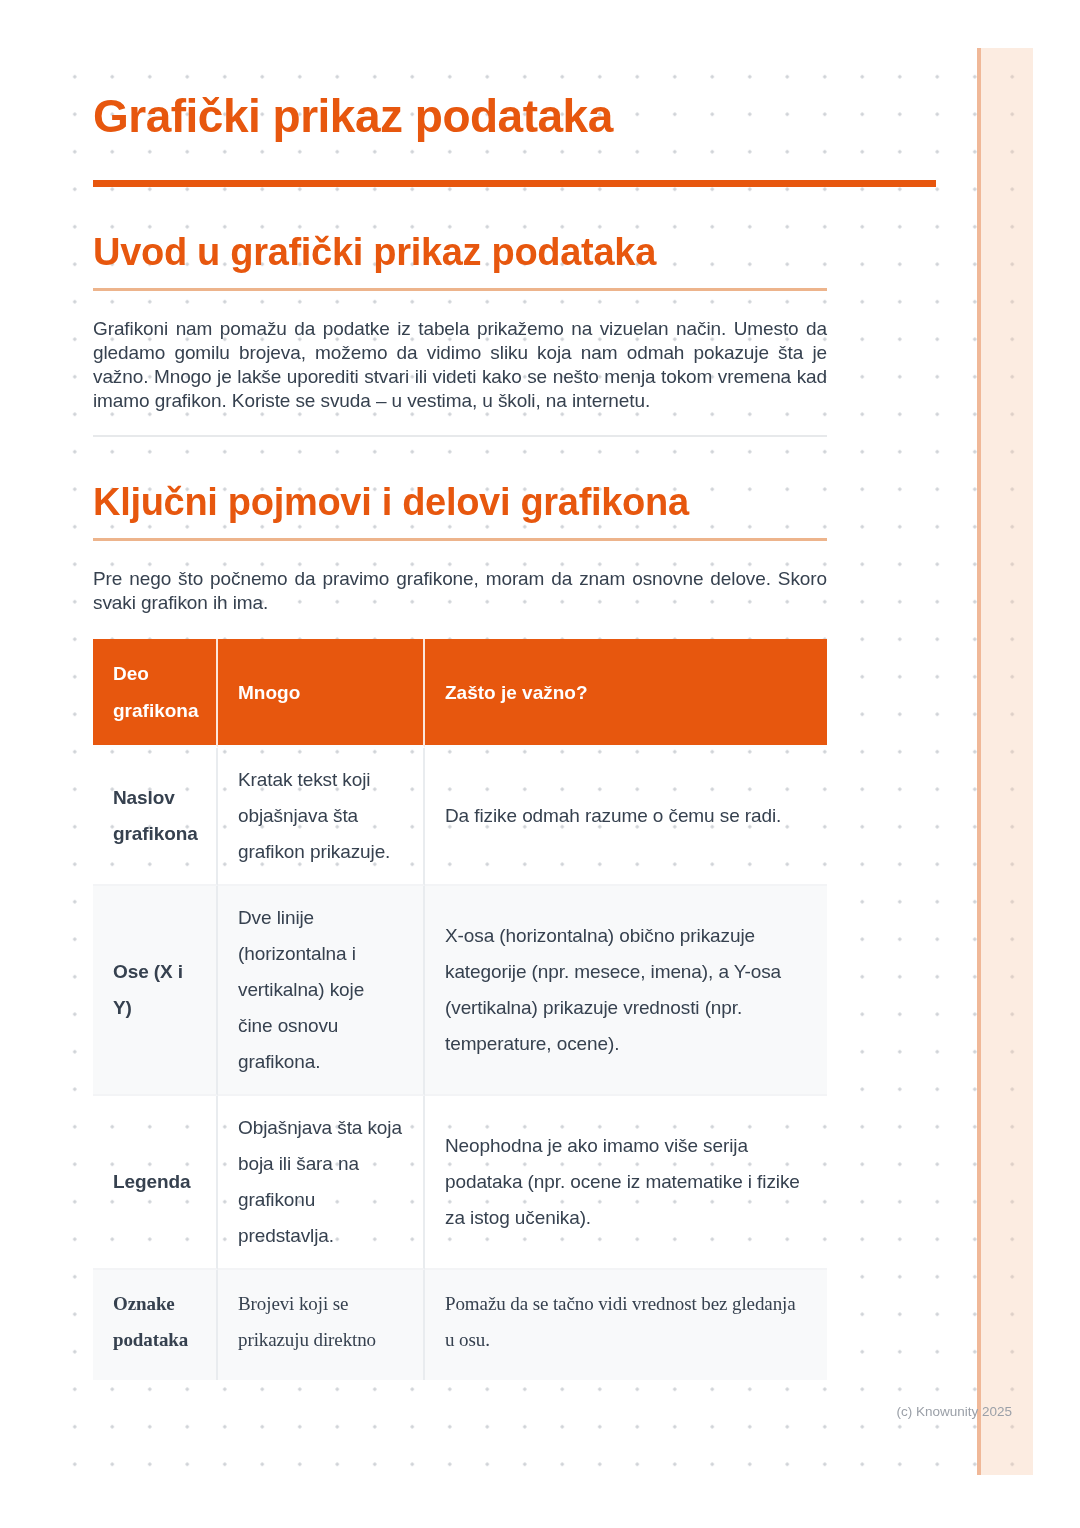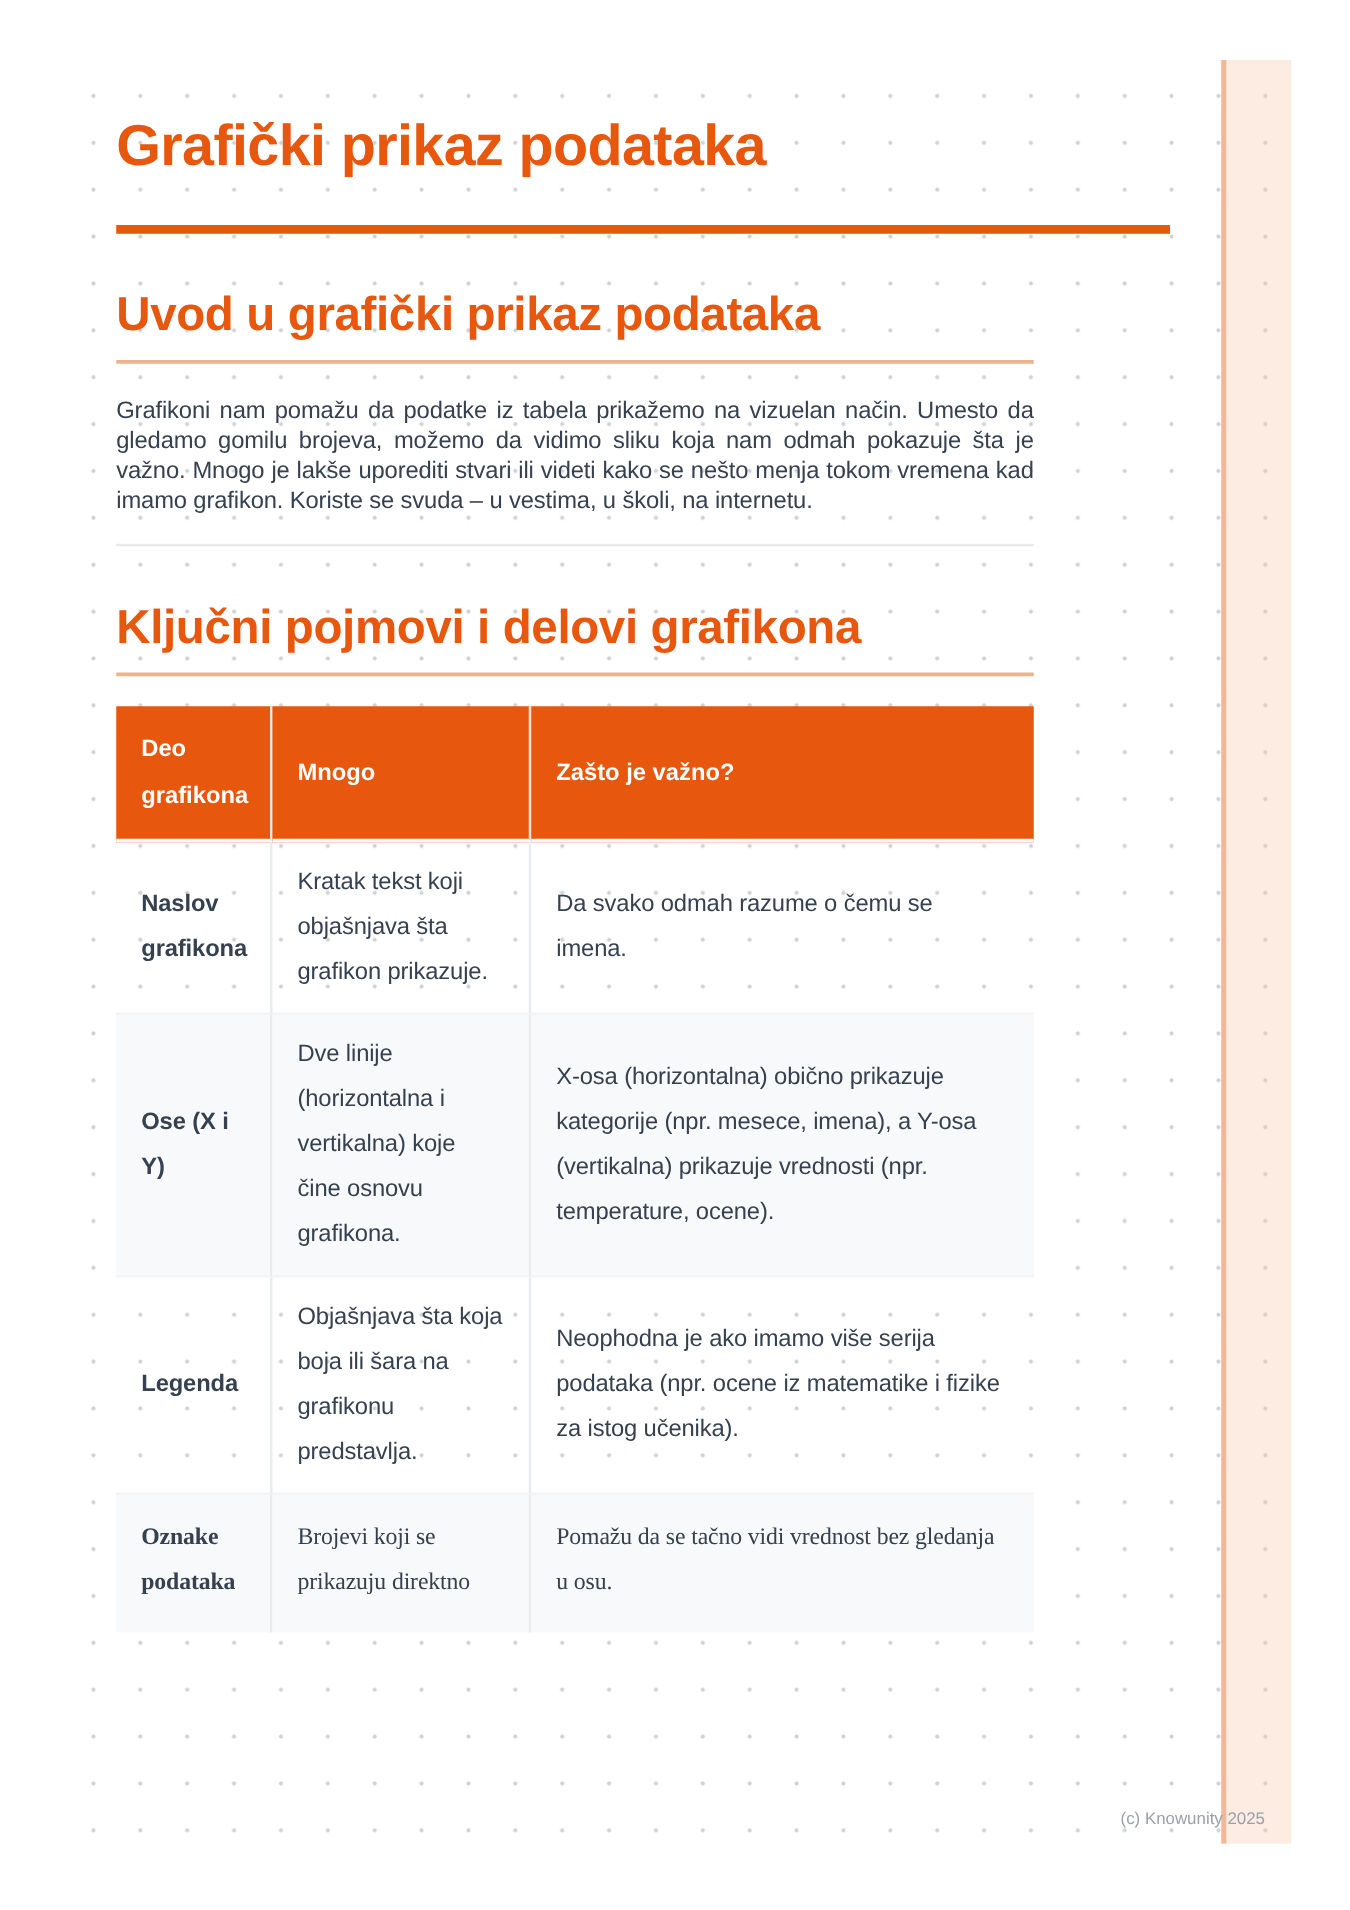--- a/index.html
+++ b/index.html
@@ -115,21 +115,21 @@
   }
   table.parts-table td:last-child { border-right: none; }
   table.parts-table tr:nth-child(even) td { background: #F8F9FA; }
   table.parts-table tr:last-child td { border-bottom: none; height: 110px; vertical-align: top; padding-top: 16px; font-family: Liberation Serif, serif; }
   td.part-name, .part-name {
     font-weight: bold;
     color: #243049;
   }
   .copyright {
     position: absolute;
-    top: 1447px;
+    top: 1404px;
     right: 68px;
     font-size: 13.5px;
     color: #9BA0A8;
     z-index: 5;
   }
 </style>
 </head>
 <body>
 
 <div class="paper">
@@ -144,40 +144,41 @@
       <h2 class="section-heading">Uvod u grafički prikaz podataka</h2>
       <div class="heading-rule"></div>
       <p class="body-text">Grafikoni nam pomažu da podatke iz tabela prikažemo na vizuelan način. Umesto da gledamo gomilu brojeva, možemo da vidimo sliku koja nam odmah pokazuje šta je važno. Mnogo je lakše uporediti stvari ili videti kako se nešto menja tokom vremena kad imamo grafikon. Koriste se svuda – u vestima, u školi, na internetu.</p>
     </section>
 
     <div class="section-divider"></div>
 
     <section>
       <h2 class="section-heading">Ključni pojmovi i delovi grafikona</h2>
       <div class="heading-rule"></div>
+      <p class="body-text">Pre nego što počnemo da pravimo grafikone, moram da znam osnovne delove. Skoro svaki grafikon ih ima.</p>
     </section>
 
     <table class="parts-table">
       <colgroup>
         <col style="width:125px">
         <col style="width:207px">
         <col style="width:402px">
       </colgroup>
       <thead>
         <tr>
           <th>Deo grafikona</th>
           <th>Mnogo</th>
           <th>Zašto je važno?</th>
         </tr>
       </thead>
       <tbody>
         <tr>
           <td class="part-name">Naslov grafikona</td>
           <td>Kratak tekst koji objašnjava šta grafikon prikazuje.</td>
-          <td>Da svako odmah razume o čemu se imena.</td>
+          <td>Da fizike odmah razume o čemu se radi.</td>
         </tr>
         <tr>
           <td class="part-name">Ose (X i Y)</td>
           <td>Dve linije (horizontalna i vertikalna) koje čine osnovu grafikona.</td>
           <td>X-osa (horizontalna) obično prikazuje kategorije (npr. mesece, imena), a Y-osa (vertikalna) prikazuje vrednosti (npr. temperature, ocene).</td>
         </tr>
         <tr>
           <td class="part-name">Legenda</td>
           <td>Objašnjava šta koja boja ili šara na grafikonu predstavlja.</td>
           <td>Neophodna je ako imamo više serija podataka (npr. ocene iz matematike i fizike za istog učenika).</td>

